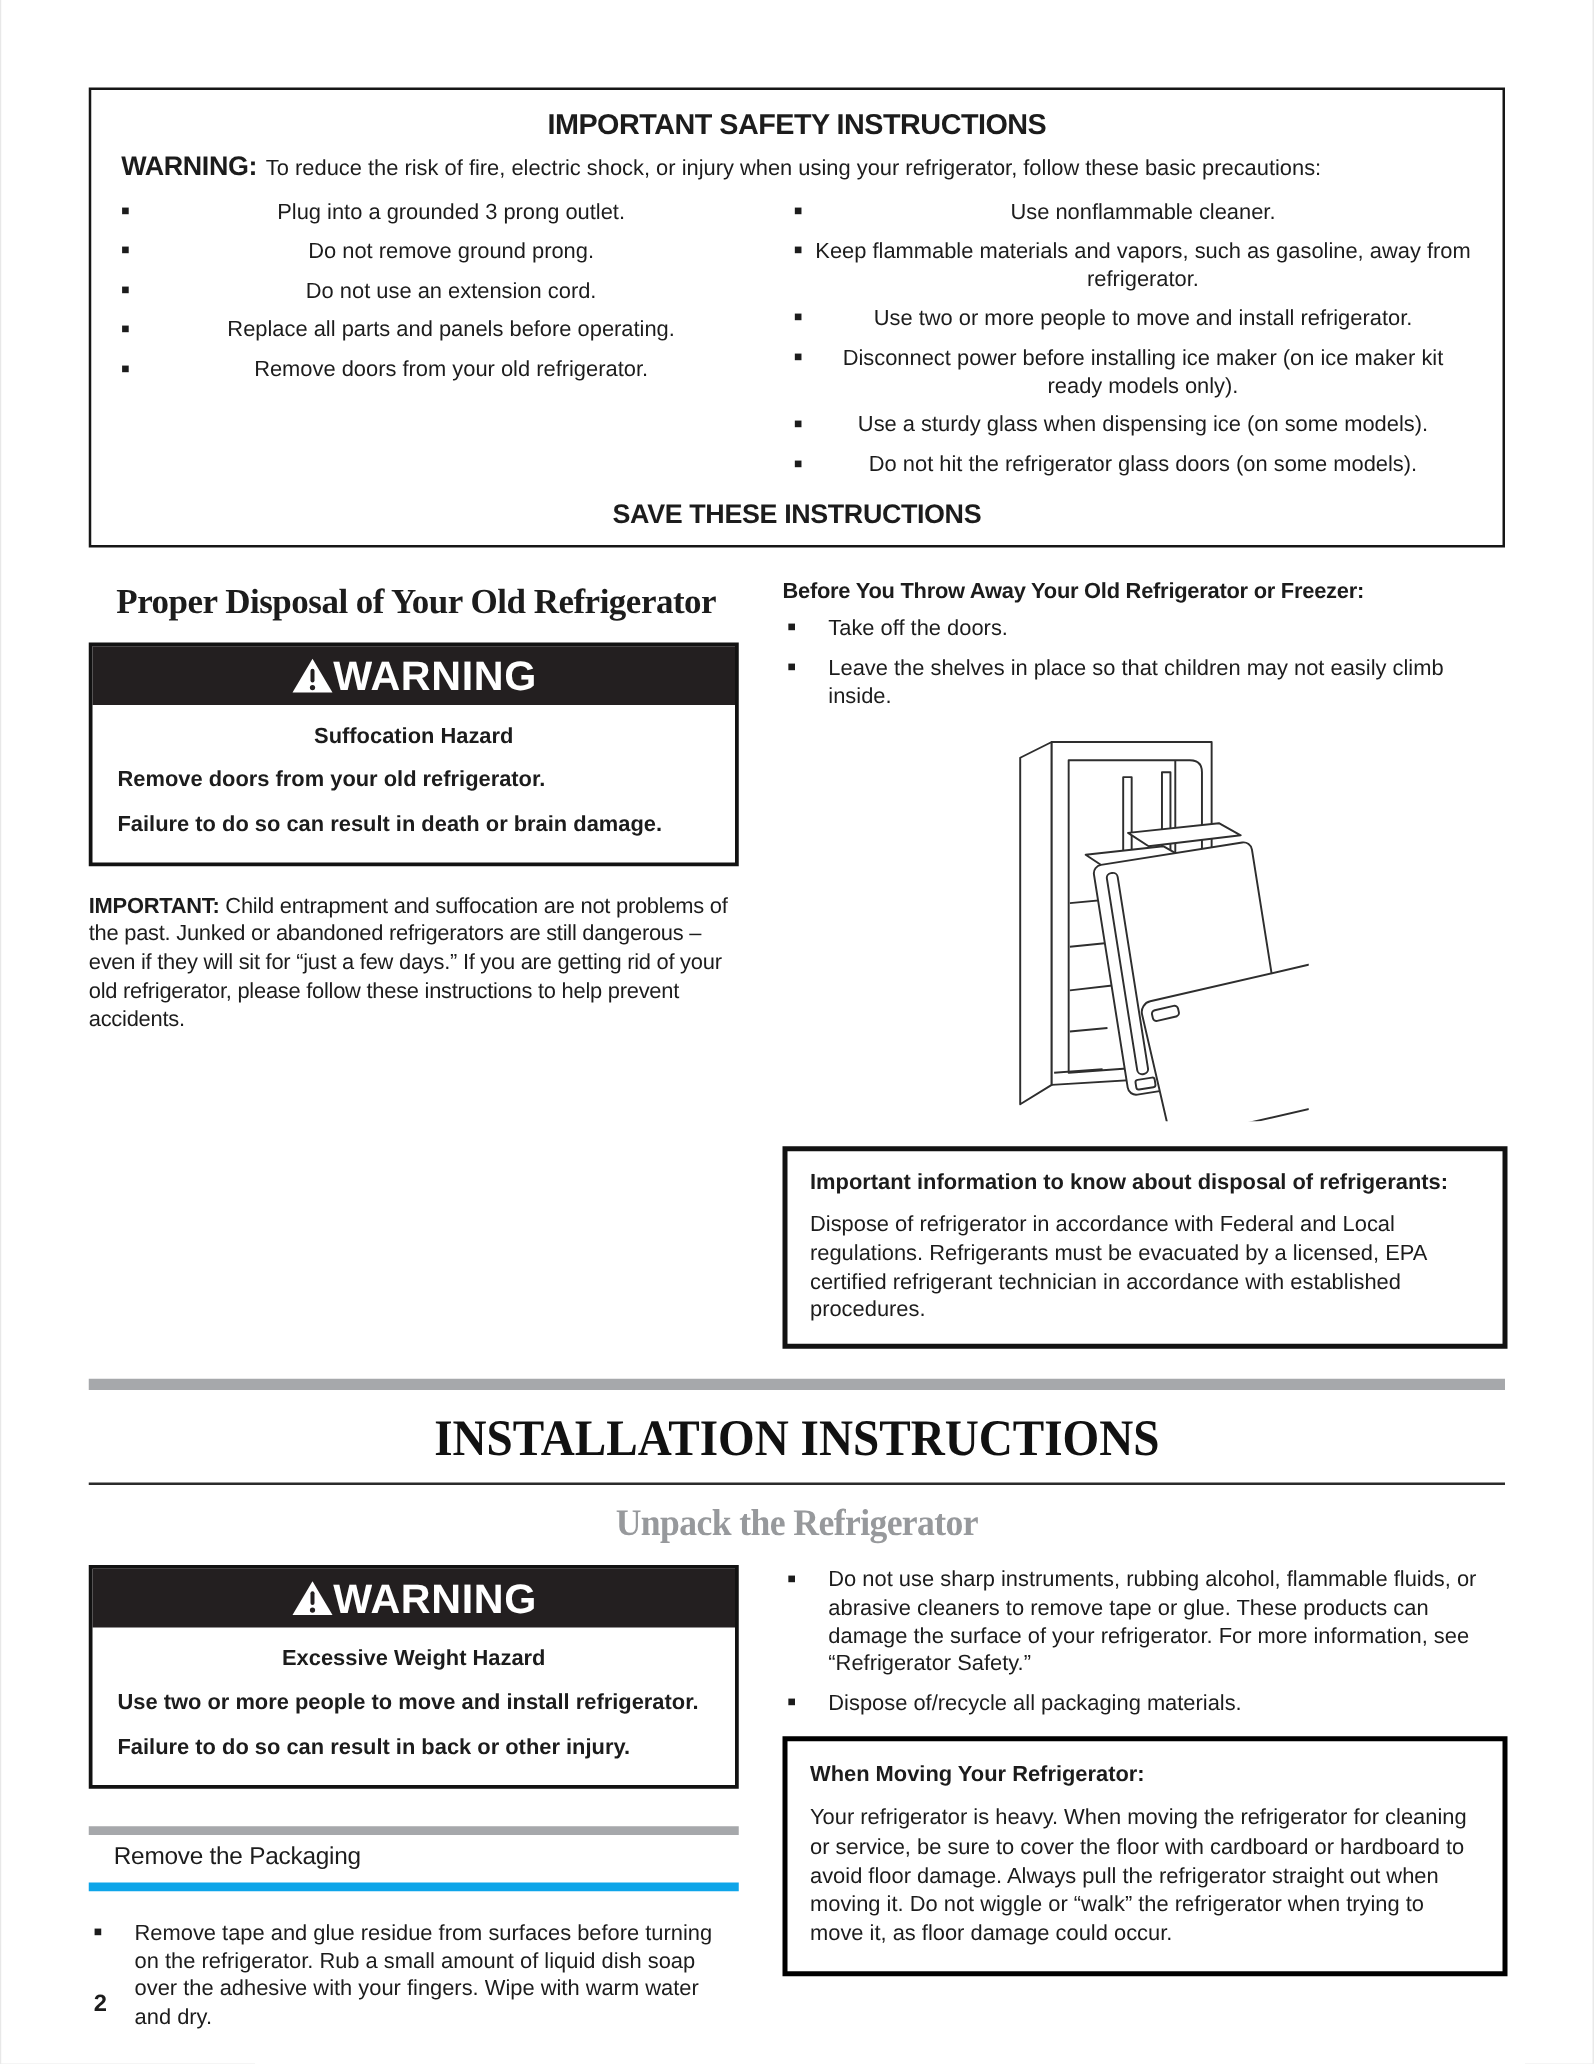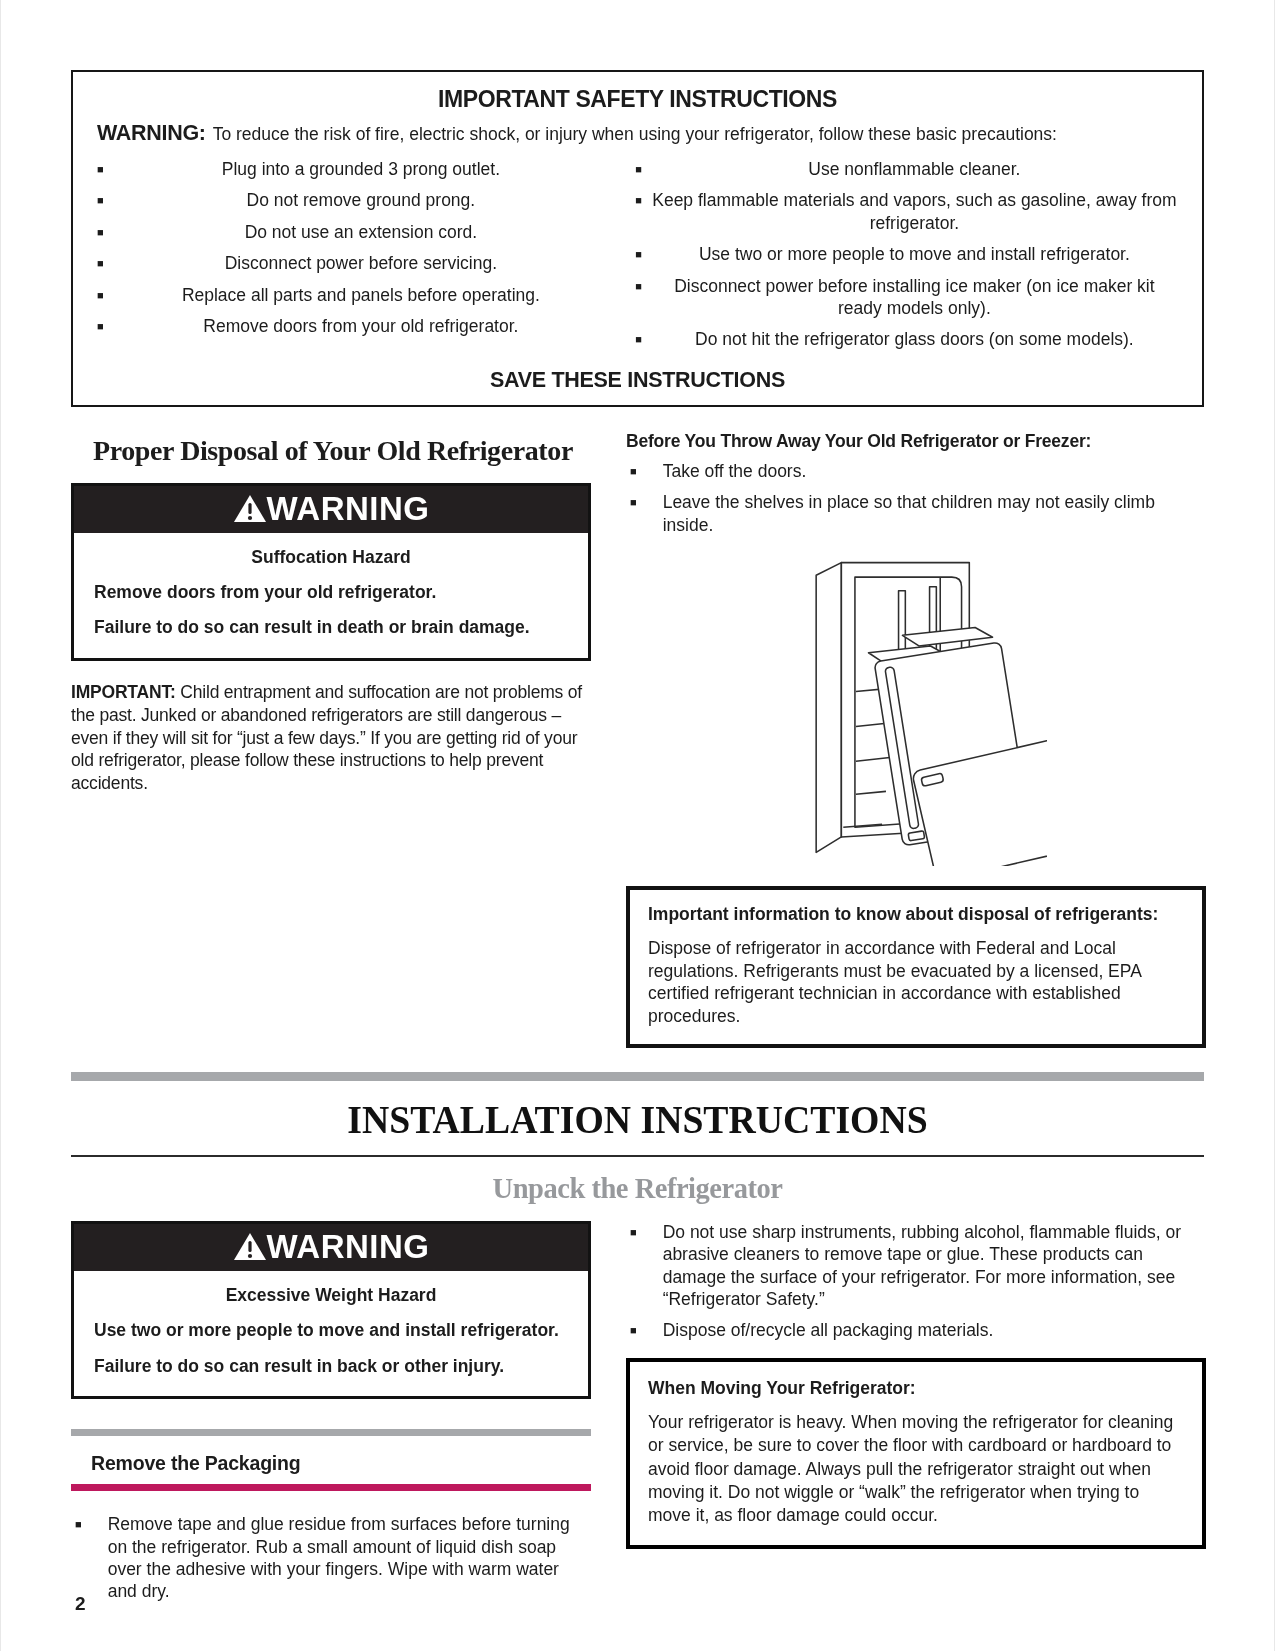--- a/index.html
+++ b/index.html
@@ -64,22 +64,22 @@
   }
   .thin-rule { border-top:2px solid #2b2b2b; }
   .unpack-subtitle {
     text-align:center; font-family:"Liberation Serif", serif; font-weight:700;
     font-size:30px; color:#97999c; letter-spacing:-0.5px; margin:14px 0 16px 0;
     transform:scaleX(0.95); transform-origin:center;
   }
   .lower-grid { display:grid; grid-template-columns:520px 580px; column-gap:35px; }
 
   .sec-header {
-    border-top:7px solid #a6a8ab; border-bottom:7px solid #be185d;
-    padding:16px 0 9px 20px; font-weight:700; font-size:19.5px; letter-spacing:-0.2px;
+    border-top:7px solid #a6a8ab; border-bottom:7px solid #0ea5e9;
+    padding:6px 0 9px 20px; font-weight:400; font-size:19.5px; letter-spacing:-0.2px;
     margin-top:30px;
   }
   .pack-list { margin-top:22px; }
   ul.sq-list li .li-text { flex:1; }
 
   .moving-box { border:4px solid #000000; padding:15px 18px 18px 18px; font-size:17.5px; line-height:1.33; margin-top:16px; }
   .moving-box .mb-head { font-weight:700; margin-bottom:11px; }
 
   .page-num { position:absolute; left:74px; bottom:36px; font-weight:700; font-size:19px; }
 
@@ -102,42 +102,42 @@
       <li>
             <span class="li-text">Plug into a grounded 3 prong outlet.</span>
           </li>
           <li>
             <span class="li-text">Do not remove ground prong.</span>
           </li>
           <li>
             <span class="li-text">Do not use an extension cord.</span>
           </li>
           <li>
-            <span class="li-text">Disconnect power before servicing.</span>
-          </li>
-          <li>
             <span class="li-text">Replace all parts and panels before operating.</span>
           </li>
           <li>
             <span class="li-text">Remove doors from your old refrigerator.</span>
           </li>
         </ul>
       <ul class="sq-list">
 
       <li>
             <span class="li-text">Use nonflammable cleaner.</span>
           </li>
           <li>
             <span class="li-text">Keep flammable materials and vapors, such as gasoline, away from refrigerator.</span>
           </li>
           <li>
             <span class="li-text">Use two or more people to move and install refrigerator.</span>
           </li>
           <li>
             <span class="li-text">Disconnect power before installing ice maker (on ice maker kit ready models only).</span>
+          </li>
+          <li>
+            <span class="li-text">Use a sturdy glass when dispensing ice (on some models).</span>
           </li>
           <li>
             <span class="li-text">Do not hit the refrigerator glass doors (on some models).</span>
           </li>
         </ul>
     </div>
     <div class="save-footer">SAVE THESE INSTRUCTIONS</div>
   </div>
 
   <div class="main-grid">

